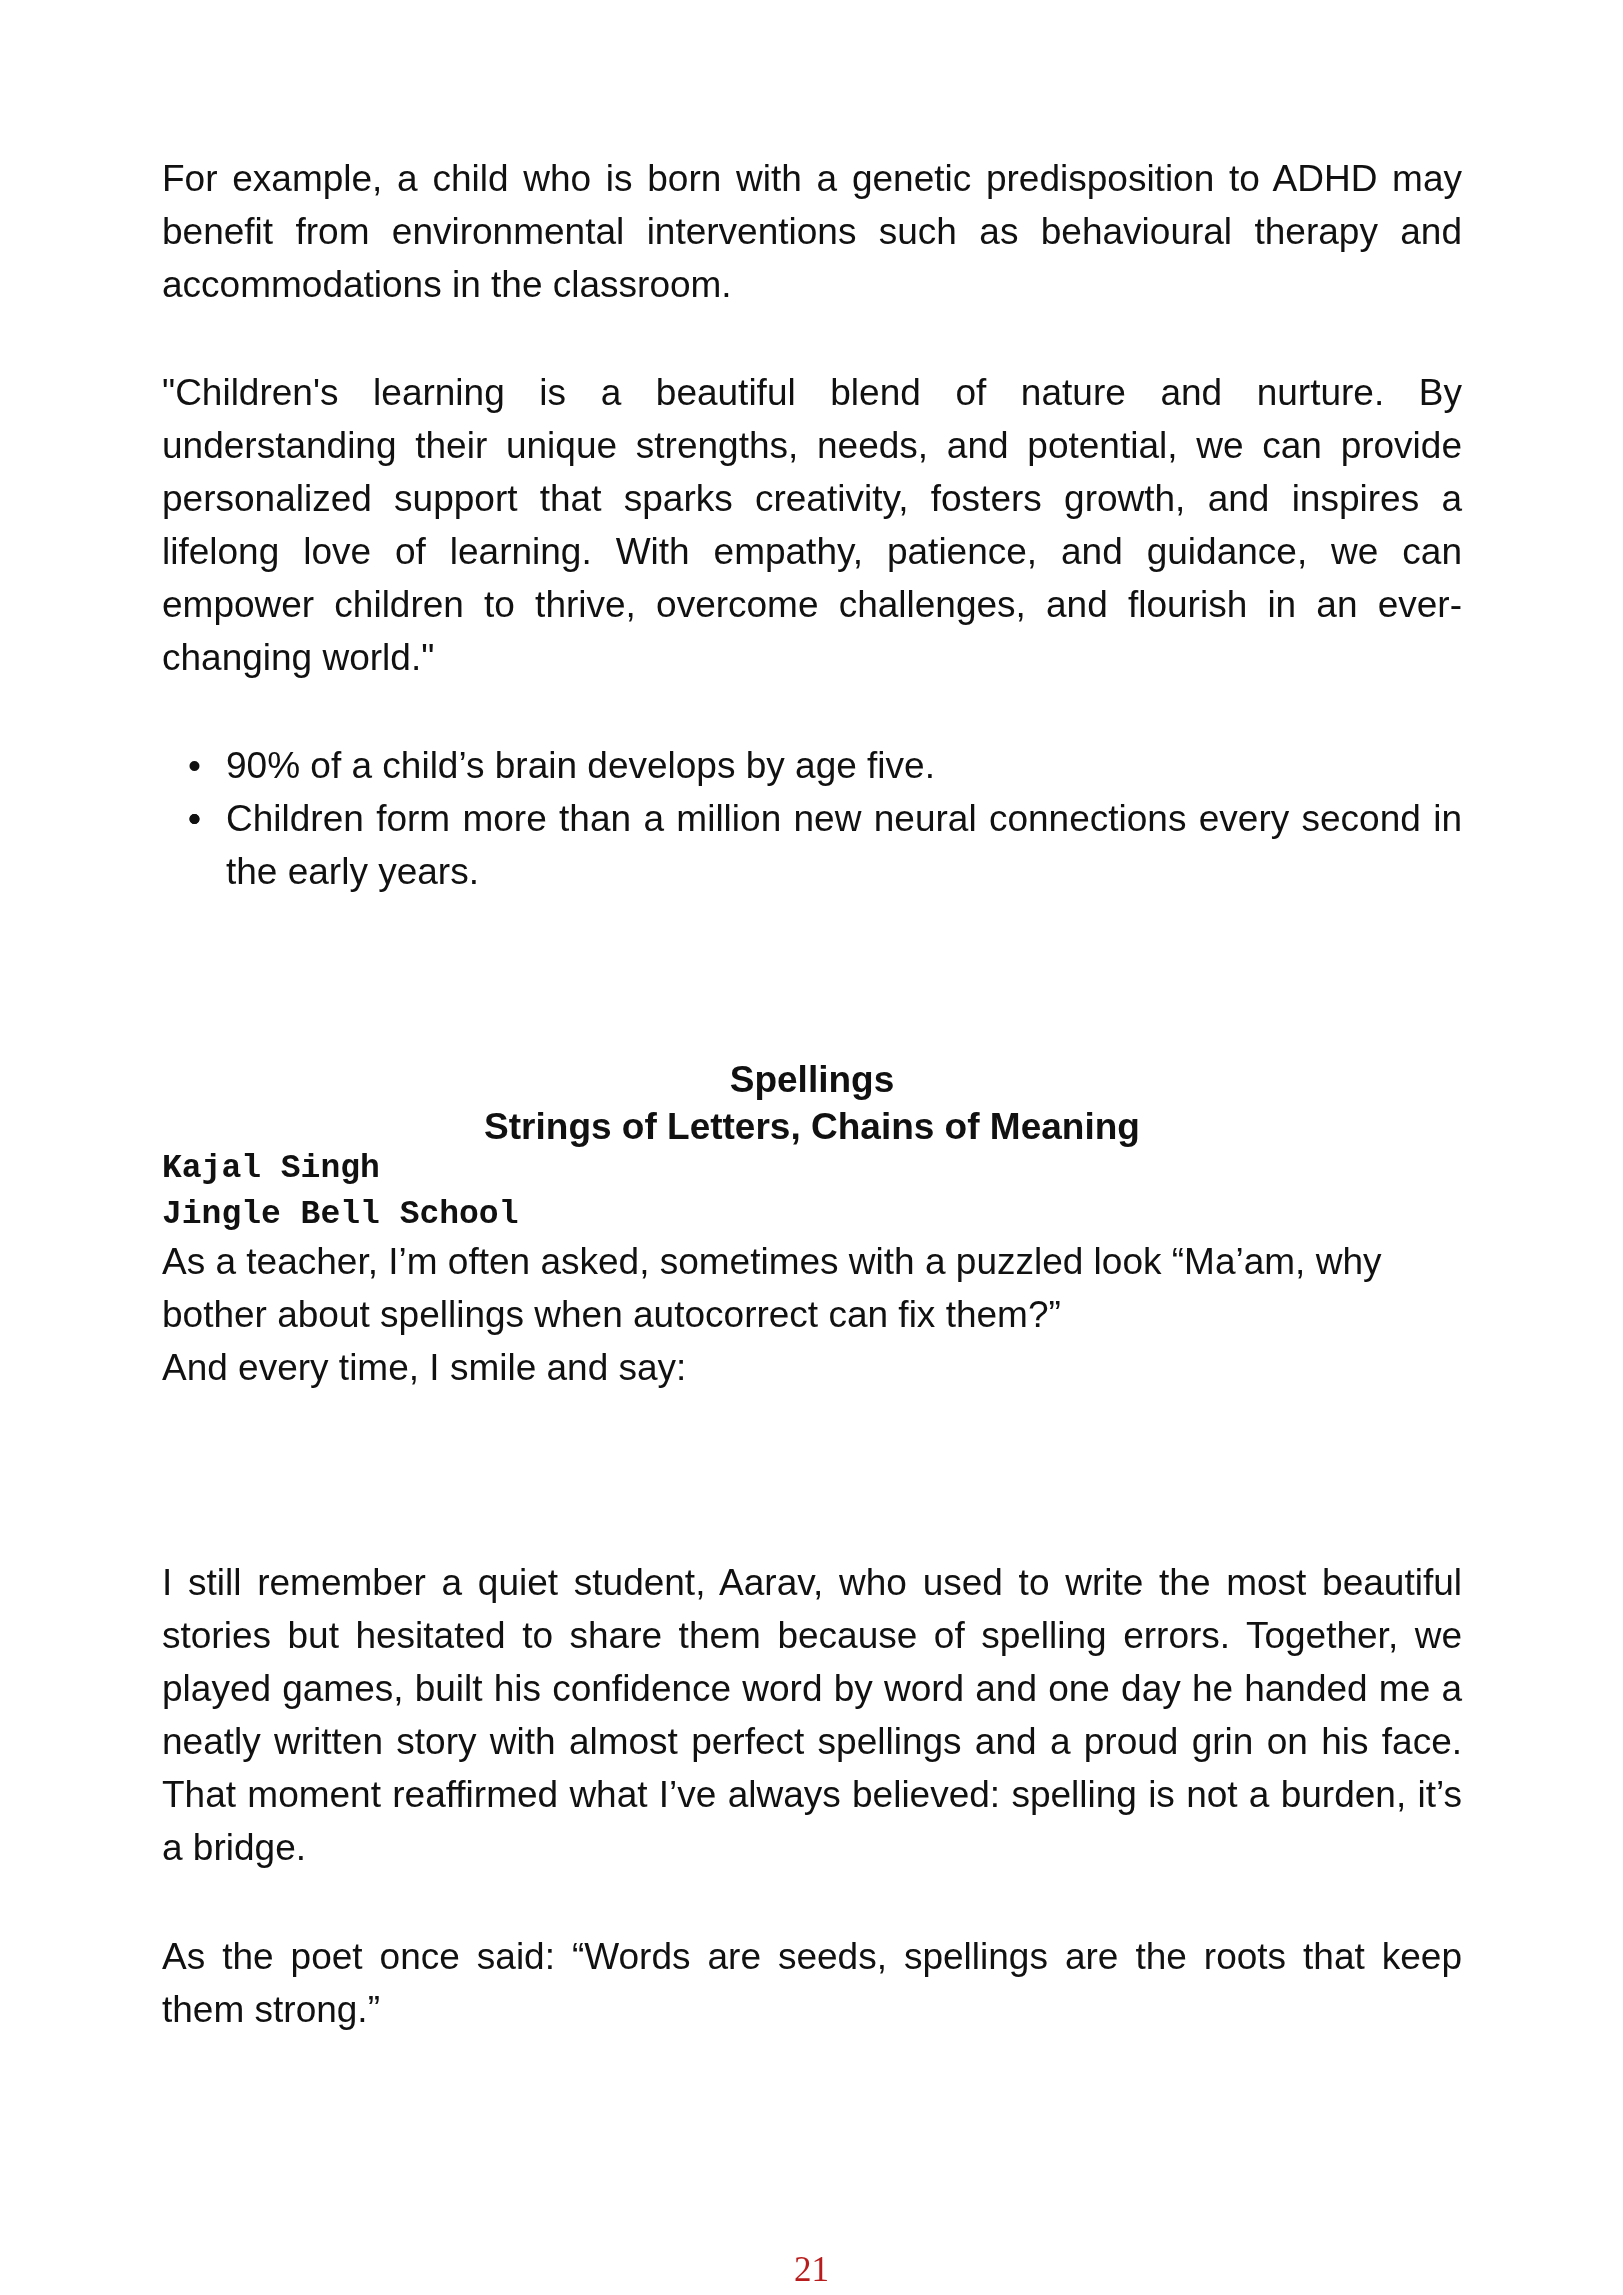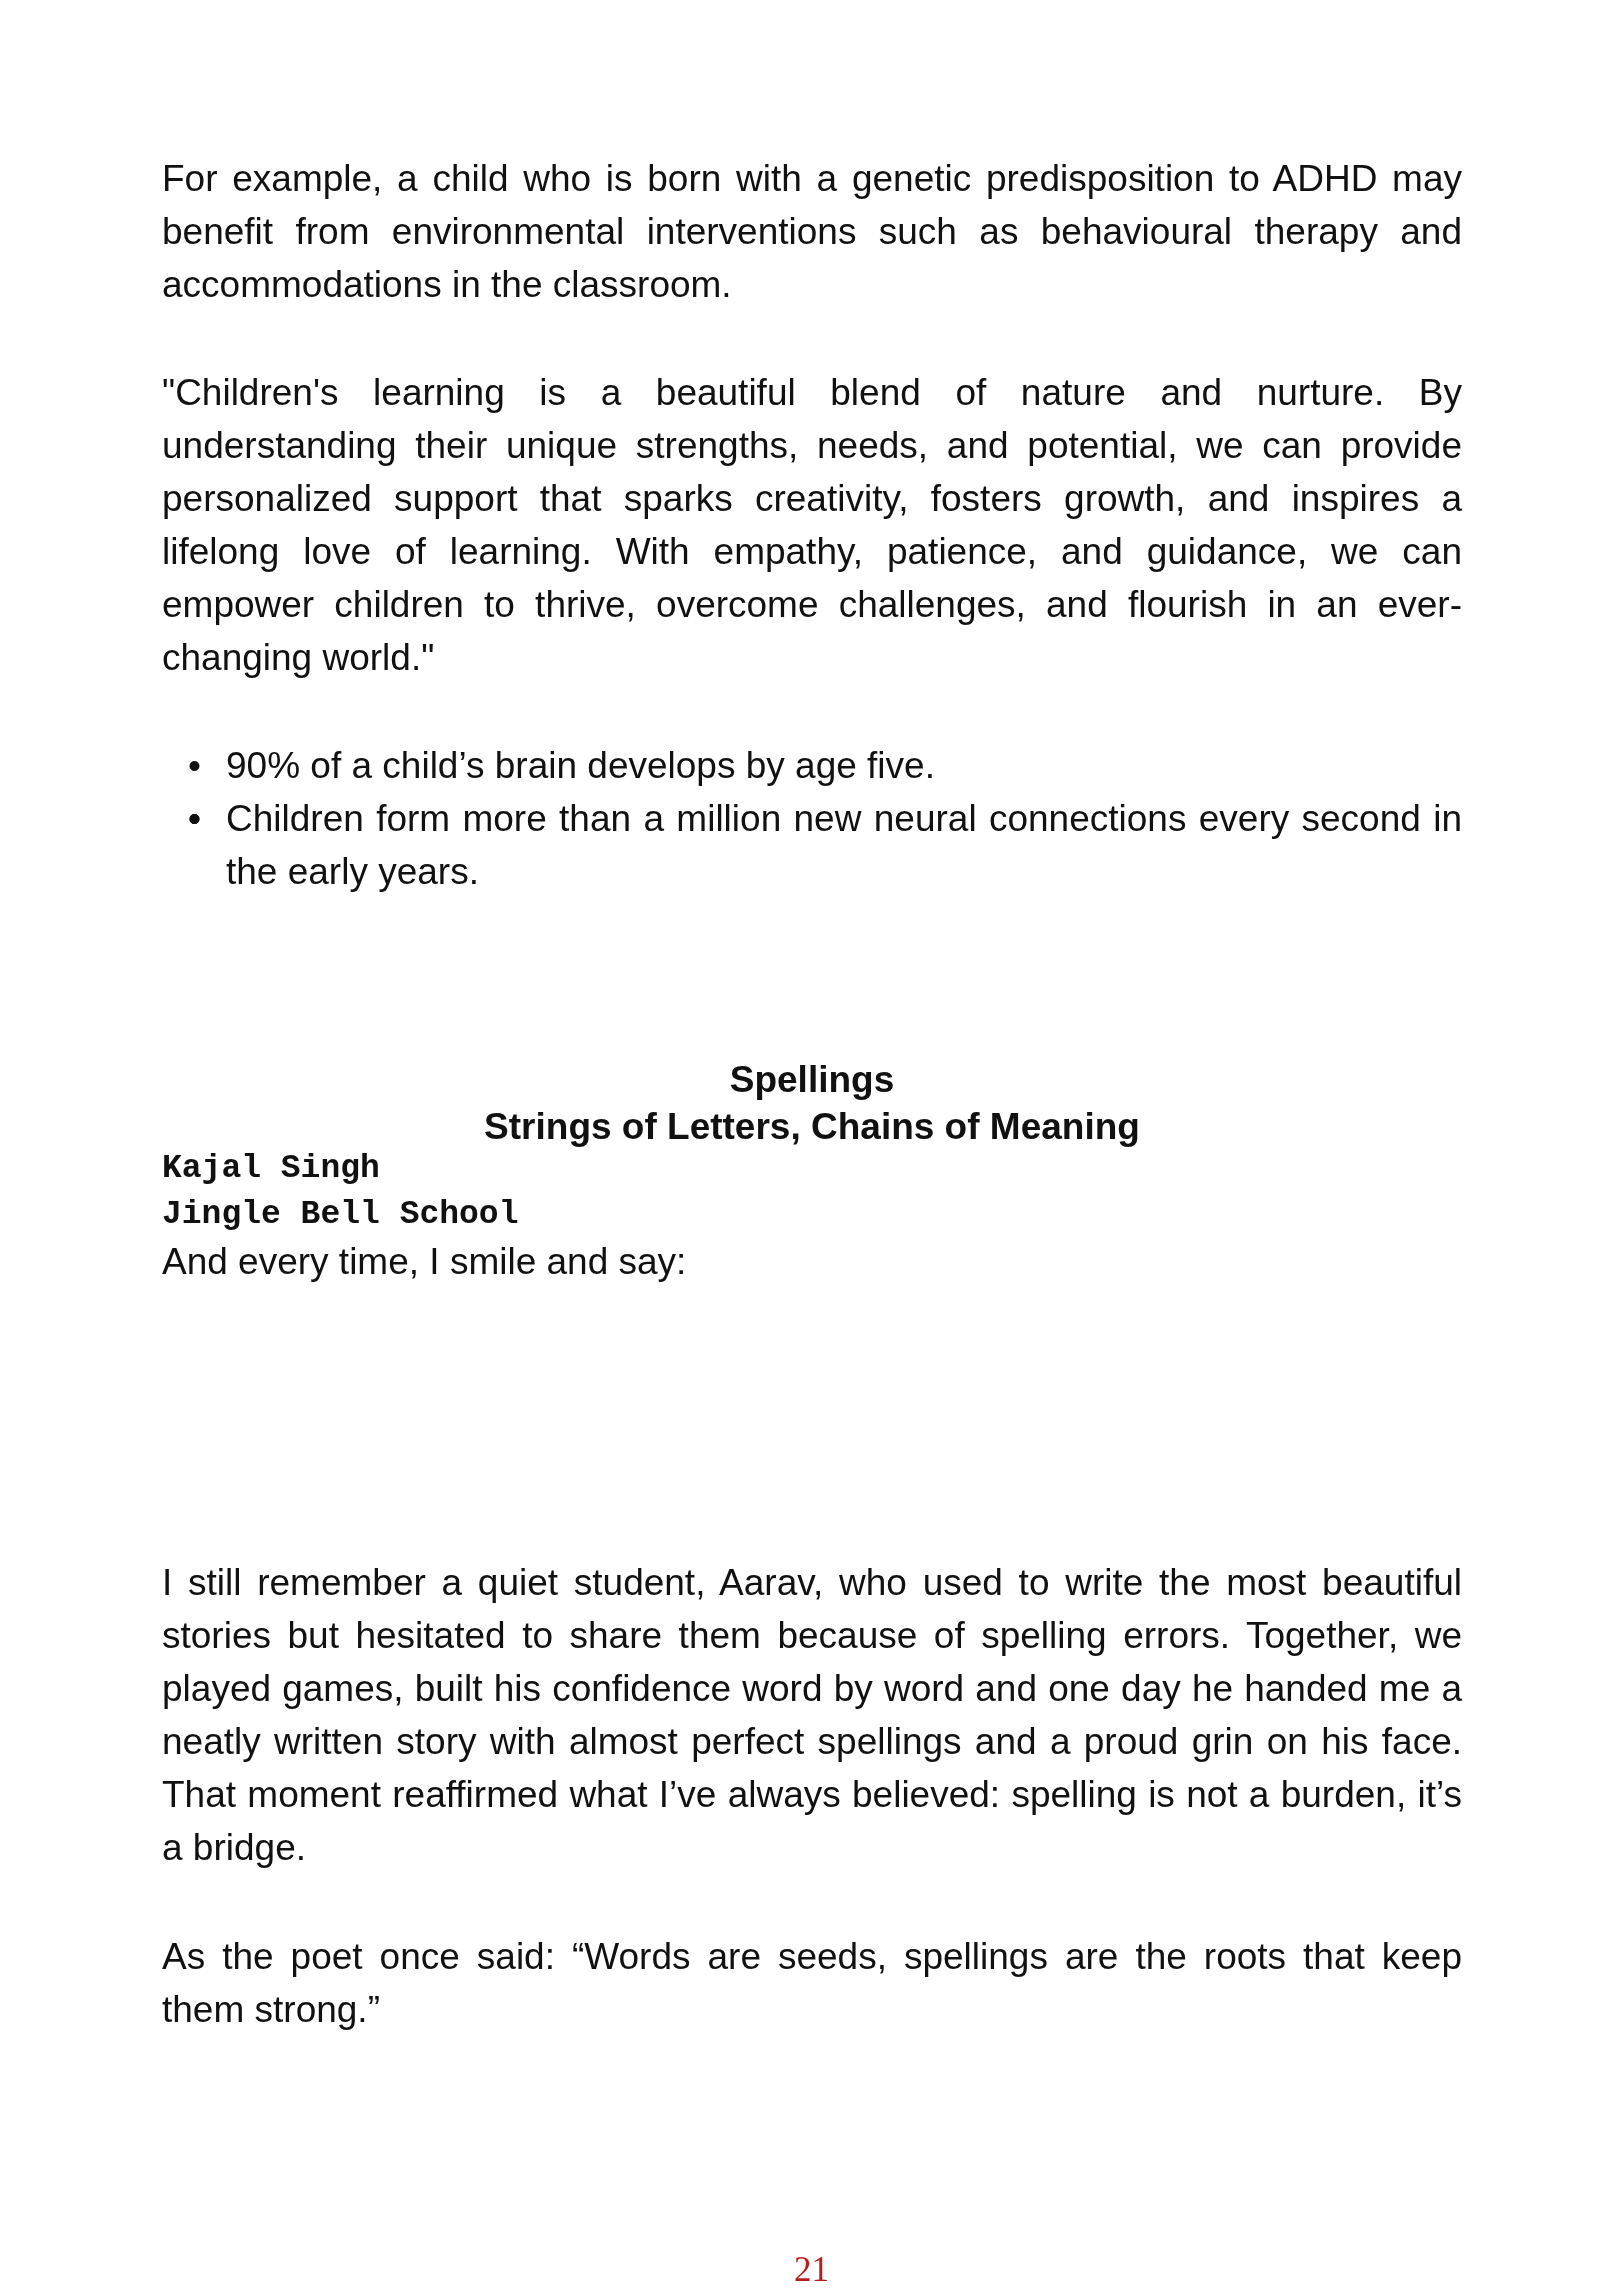--- a/index.html
+++ b/index.html
@@ -37,20 +37,21 @@
     </ul>
   </div>
 
   <p class="block center bold" style="top:1005px;margin-top:48px;">Spellings</p>
   <p class="block center bold" style="top:1091px;margin-top:9px;">Strings of Letters, Chains of Meaning</p>
 
   <p class="block right byline" style="top:1146px;">Kajal Singh</p>
   <p class="block right byline" style="top:1192px;">Jingle Bell School</p>
 
   <div class="block" style="top:1235px;">
+    <p>As a teacher, I’m often asked, sometimes with a puzzled look “Ma’am, why bother about spellings when autocorrect can fix them?”</p>
     <p>And every time, I smile and say:</p>
   </div>
 
   <p class="block justify" style="top:1556px;">I still remember a quiet student, Aarav, who used to write the most beautiful stories but hesitated to share them because of spelling errors. Together, we played games, built his confidence word by word and one day he handed me a neatly written story with almost perfect spellings and a proud grin on his face. That moment reaffirmed what I’ve always believed: spelling is not a burden, it’s a bridge.</p>
 
   <p class="block justify" style="top:1930px;">As the poet once said: “Words are seeds, spellings are the roots that keep them strong.”</p>
 
 </div>
 
 <div class="pagenum">21</div>

